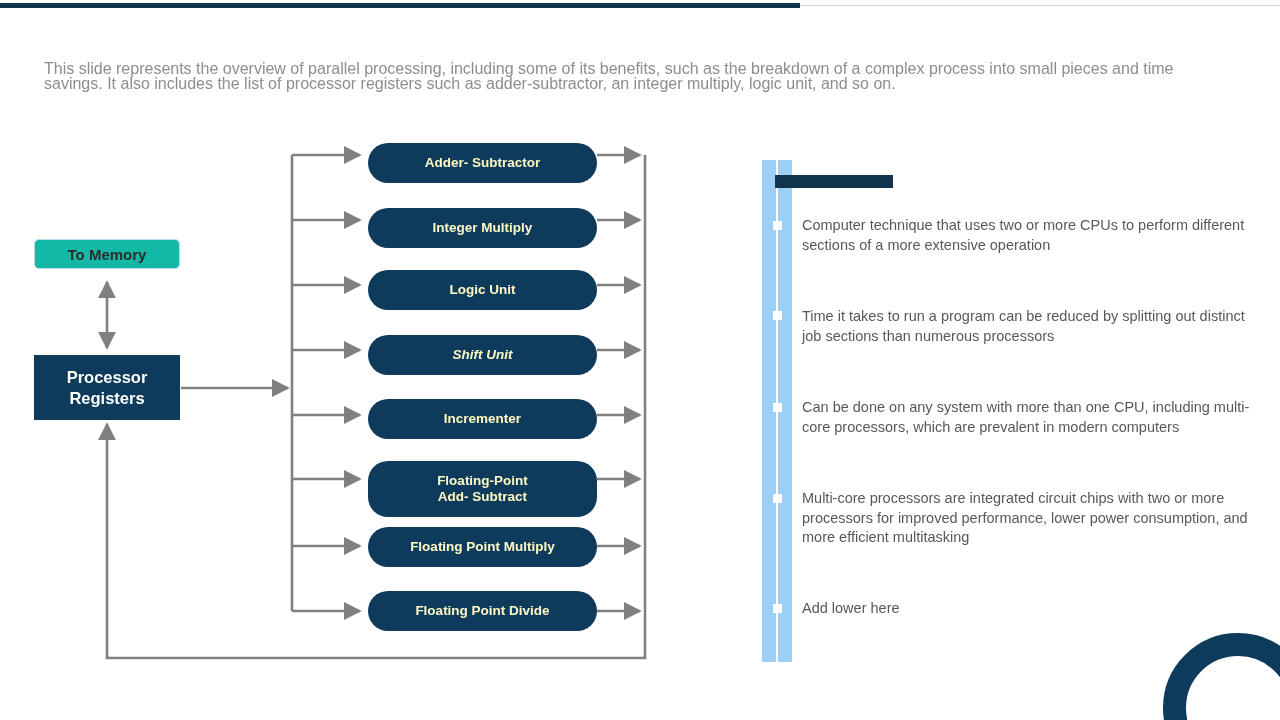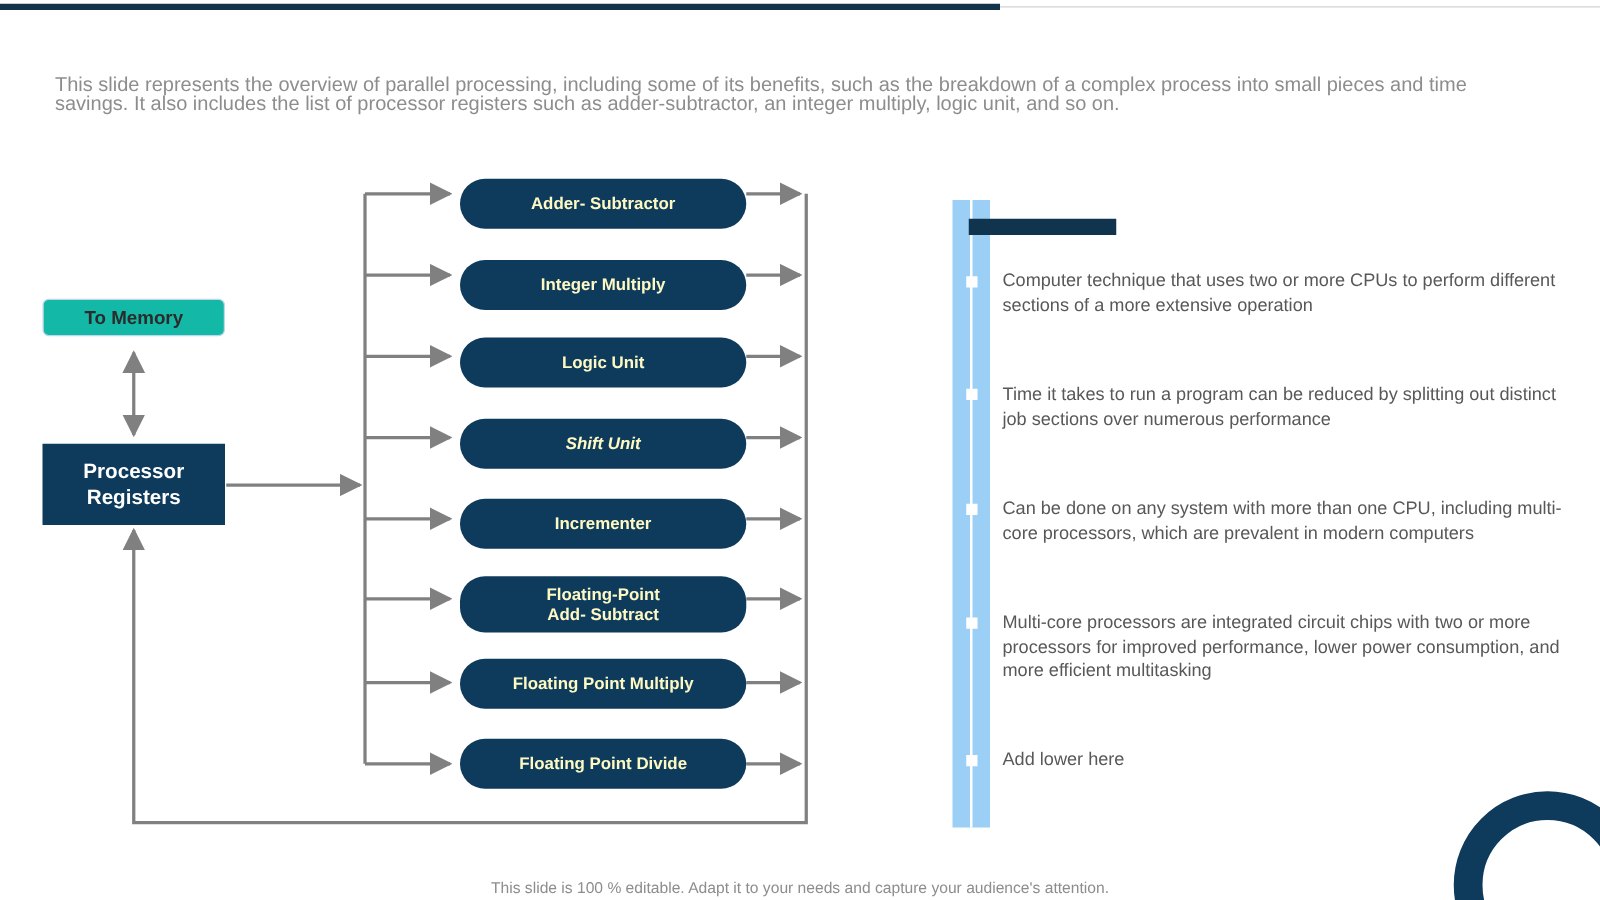--- a/index.html
+++ b/index.html
@@ -217,54 +217,53 @@
 
     <div class="box-registers">
       <span>Processor<br>Registers</span>
     </div>
 
     <div class="unit-box" style="top:143px;">Adder- Subtractor</div>
     <div class="unit-box" style="top:208px;">Integer Multiply</div>
     <div class="unit-box" style="top:270px;">Logic Unit</div>
     <div class="unit-box" style="top:335px;font-style:italic;">Shift Unit</div>
     <div class="unit-box" style="top:399px;">Incrementer</div>
-    <div class="unit-box" style="top:461px;height:45px;text-align:center;">
+    <div class="unit-box" style="top:461px;height:56px;text-align:center;">
         <span>Floating-Point<br>Add- Subtract</span>
       </div>
     <div class="unit-box" style="top:527px;">Floating Point Multiply</div>
     <div class="unit-box" style="top:591px;">Floating Point Divide</div>
   </div>
 
   <div class="right-panel">
     <div class="rail"></div>
     <div class="rail-line"></div>
     <div class="title-chip"></div>
 
     <div class="bullet-row">
       <div class="bullet-marker" style="top:61px;"></div>
       <div class="bullet-text" style="top:56px;">Computer technique that uses two or more CPUs to perform different sections of a more extensive operation</div>
     </div>
 
     <div class="bullet-row">
       <div class="bullet-marker" style="top:151px;"></div>
-      <div class="bullet-text" style="top:147px;">Time it takes to run a program can be reduced by splitting out distinct job sections over numerous performance</div>
+      <div class="bullet-text" style="top:147px;">Time it takes to run a program can be reduced by splitting out distinct job sections than numerous processors</div>
     </div>
 
     <div class="bullet-row">
       <div class="bullet-marker" style="top:243px;"></div>
       <div class="bullet-text" style="top:238px;">Can be done on any system with more than one CPU, including multi-core processors, which are prevalent in modern computers</div>
     </div>
 
     <div class="bullet-row">
       <div class="bullet-marker" style="top:334px;"></div>
       <div class="bullet-text" style="top:329px;">Multi-core processors are integrated circuit chips with two or more processors for improved performance, lower power consumption, and more efficient multitasking</div>
     </div>
 
     <div class="bullet-row">
       <div class="bullet-marker" style="top:444px;"></div>
       <div class="bullet-text" style="top:439px;">Add lower here</div>
     </div>
   </div>
 
   <div class="ring"></div>
 
-  <div class="footer-note">This slide is 100 % editable. Adapt it to your needs and capture your audience's attention.</div>
 </div>
 
 </body></html>

